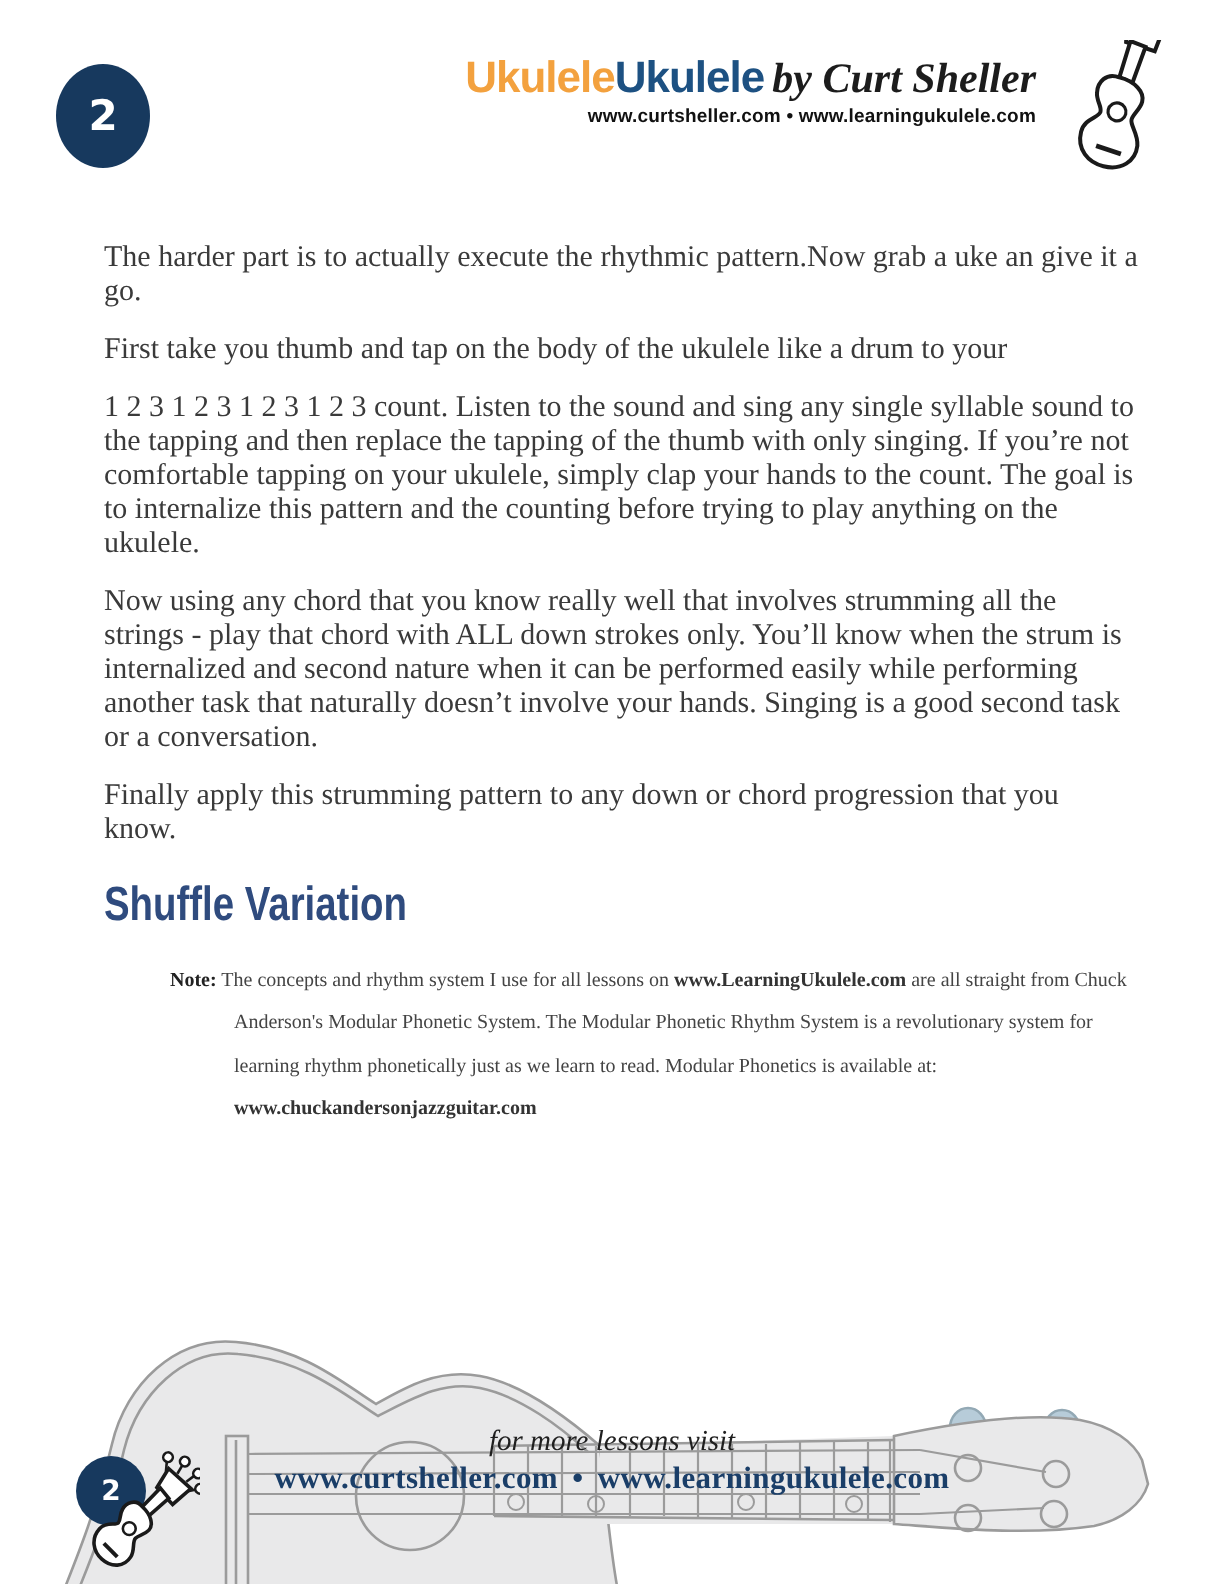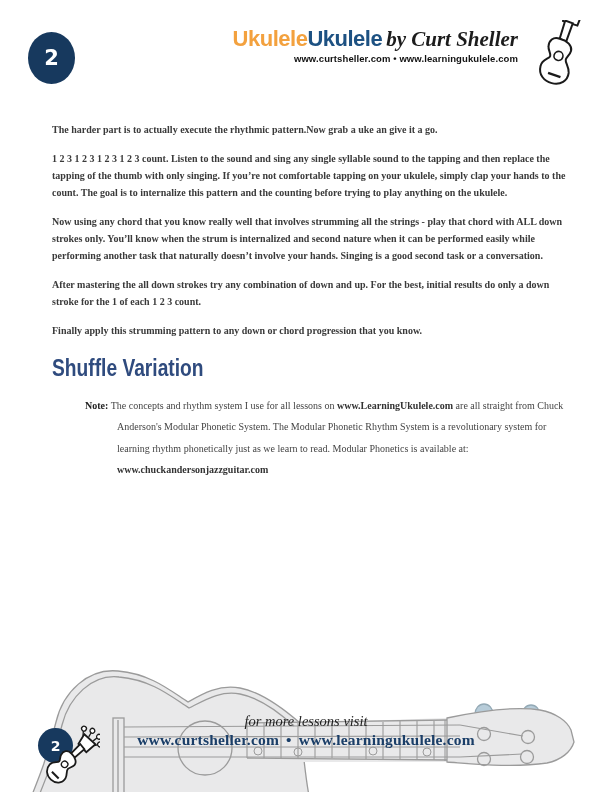--- a/index.html
+++ b/index.html
@@ -30,21 +30,21 @@
   .logo-urls{
     font-family:"Liberation Sans", sans-serif;font-weight:bold;font-size:9.5px;color:#111;
     margin-top:3px;letter-spacing:0.1px;
   }
   .logo-guitar{margin-left:6px;}
   
   .main{
     position:absolute;left:52px;top:121px;width:517px;color:#3a3a3a;
   }
   .main p{
-    margin:0 0 12px 0;font-size:10px;line-height:17px;font-weight:bold;
+    margin:0 0 12px 0;font-size:15px;line-height:17px;
   }
   h2.section-heading{
     margin:17px 0 11px 0;color:#2F4B7E;
     font-family:"Liberation Sans", sans-serif;font-weight:bold;font-size:24px;line-height:24px;
     transform:scaleX(0.8);transform-origin:0 50%;letter-spacing:0;
   }
   .note{
     margin:15px 0 0 33px;width:455px;padding-left:32px;text-indent:-32px;
     font-family:Liberation Serif, serif;font-size:10px;line-height:21.3px;color:#444;
   }
@@ -105,23 +105,23 @@
                C -9,-1 -16,1 -16,8 C -16,17 -9,22 -1,22 C 8,22 14,16 13,8
                C 12,2 7,-1 7,-4 C 7,-7 10,-10 10,-14 C 10,-19 4,-23 -4,-23 Z"></path>
       <circle cx="-1" cy="-6" r="4.5" stroke-width="1.6"></circle>
       <line x1="-7" y1="13" x2="6" y2="14" stroke-width="2.4"></line>
     </g>
   </svg>
 </div>
 
 <div class="main">
   <p>The harder part is to actually execute the rhythmic pattern.Now grab a uke an give it a go.</p>
+  <p>First take you thumb and tap on the body of the ukulele like a drum to your</p>
   <p>1 2 3 1 2 3 1 2 3 1 2 3 count. Listen to the sound and sing any single syllable sound to the tapping and then replace the tapping of the thumb with only singing. If you’re not comfortable tapping on your ukulele, simply clap your hands to the count. The goal is to internalize this pattern and the counting before trying to play anything on the ukulele.</p>
   <p>Now using any chord that you know really well that involves strumming all the strings - play that chord with ALL down strokes only. You’ll know when the strum is internalized and second nature when it can be performed easily while performing another task that naturally doesn’t involve your hands. Singing is a good second task or a conversation.</p>
-  <p>After mastering the all down strokes try any combination of down and up. For the best, initial results do only a down stroke for the 1 of each 1 2 3 count.</p>
   <p>Finally apply this strumming pattern to any down or chord progression that you know.</p>
 
   <h2 class="section-heading">Shuffle Variation</h2>
 
 
   <div class="note">
     <span class="note-label">Note:</span><span> The concepts and rhythm system I use for all lessons on </span><b>www.LearningUkulele.com</b><span> are all straight from Chuck Anderson's Modular Phonetic System. The Modular Phonetic Rhythm System is a revolutionary system for learning rhythm phonetically just as we learn to read. Modular Phonetics is available at: </span><b>www.chuckandersonjazzguitar.com</b>
   </div>
 </div>
 

